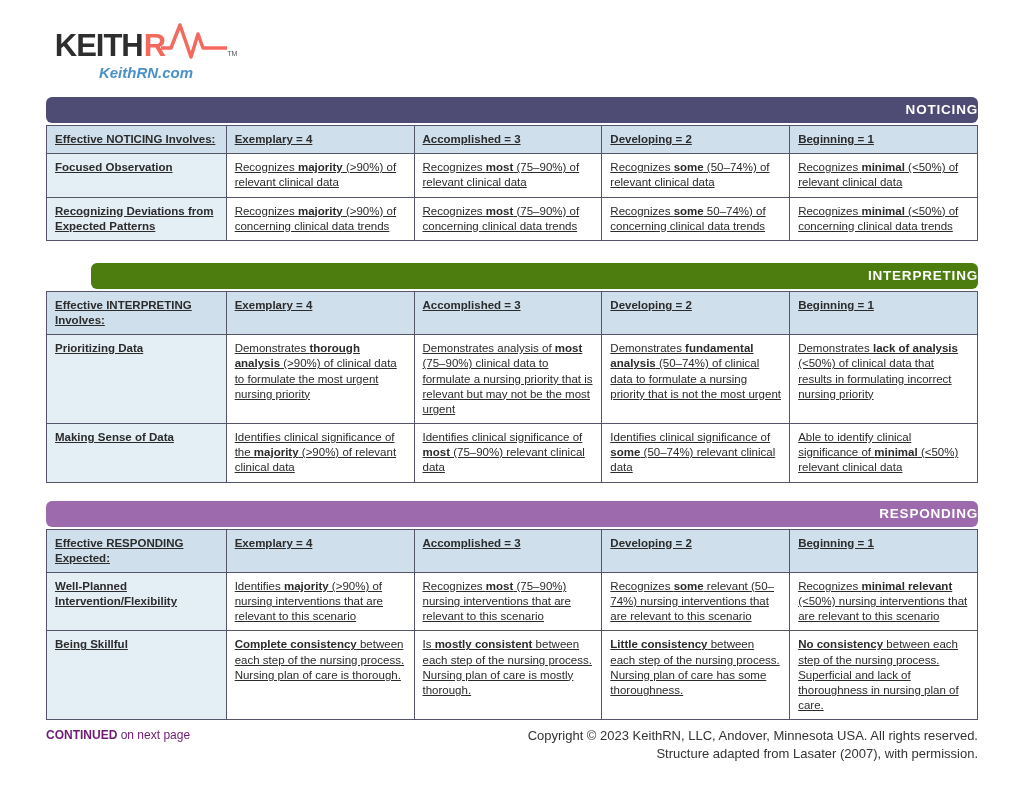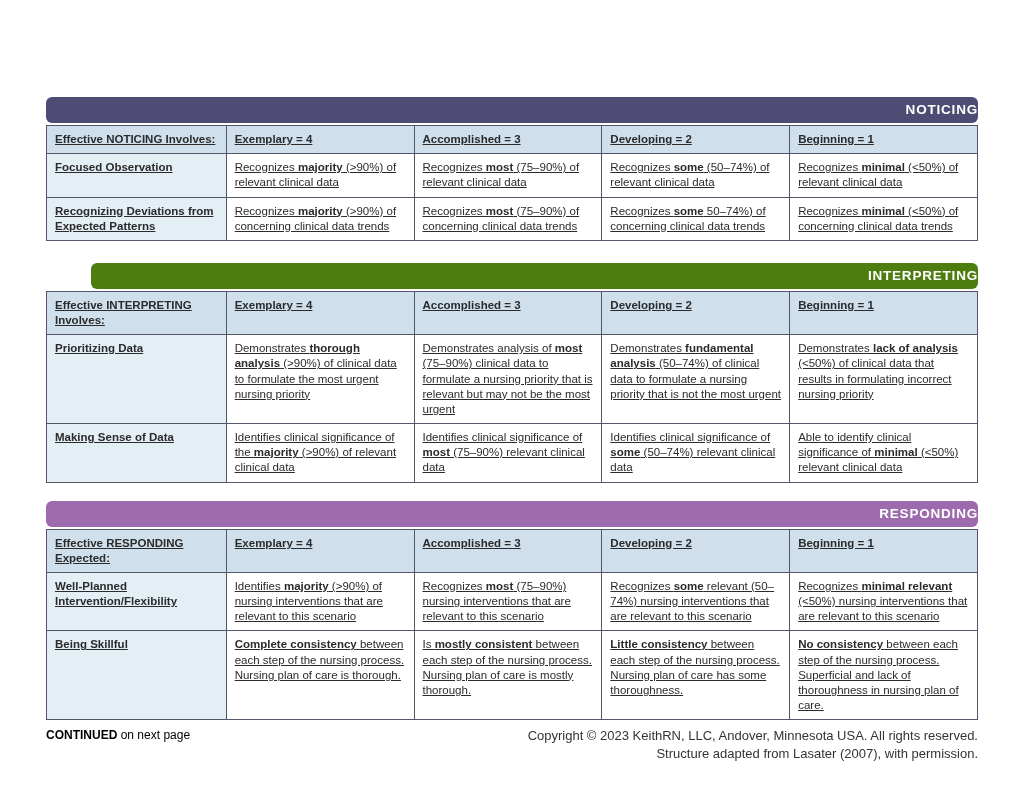--- a/index.html
+++ b/index.html
@@ -32,29 +32,40 @@
     border:1px solid #55556a; vertical-align:top; text-align:left;
     padding:6px 8px; font-size:11.5px; line-height:1.32; color:#2b2b2b;text-decoration:underline;
   }
   table.rubric col.c0 { width:19.3%; }
   table.rubric col.cx { width:20.175%; }
   table.rubric th.colhead { background:#cfe0ec; font-weight:bold; font-size:11.5px; }
   table.rubric td.rowlabel { background:#e3eef5; font-weight:bold;margin-left:35px; }
   .tgap1 { height:22px; } .tgap2 { height:18px; }
   
   .footer { display:flex; justify-content:space-between; margin-top:7px; }
-  .continued { font-size:12px; color:#000000; padding-top:1px; }
+  .continued { font-size:12px; color:#701a75; padding-top:1px; }
   .copyright { text-align:right; font-size:13px; color:#333333; line-height:1.35; }
 </style>
 </head>
 <body>
 
 <div class="page">
 
   <div class="header">
+    <div class="logo">
+      <div class="logo-row">
+        <span class="logo-keith">KEITH</span>
+        <span class="logo-r">R</span>
+        <svg class="logo-ekg" width="66" height="38" viewBox="0 0 66 38">
+          <polyline points="0,26 10,26 19,3 30,35 37,12 42,26 66,26" fill="none" stroke="#f4695e" stroke-width="3.5" stroke-linejoin="round" stroke-linecap="round"></polyline>
+        </svg>
+        <span class="logo-tm">TM</span>
+      </div>
+      <div class="logo-site">KeithRN.com</div>
+    </div>
   </div>
 
   <div class="band" style="background: rgb(78, 75, 116);">NOTICING</div>
   <table class="rubric">
     <colgroup>
         <col class="c0">
         <col class="cx">
         <col class="cx">
         <col class="cx">
         <col class="cx">

